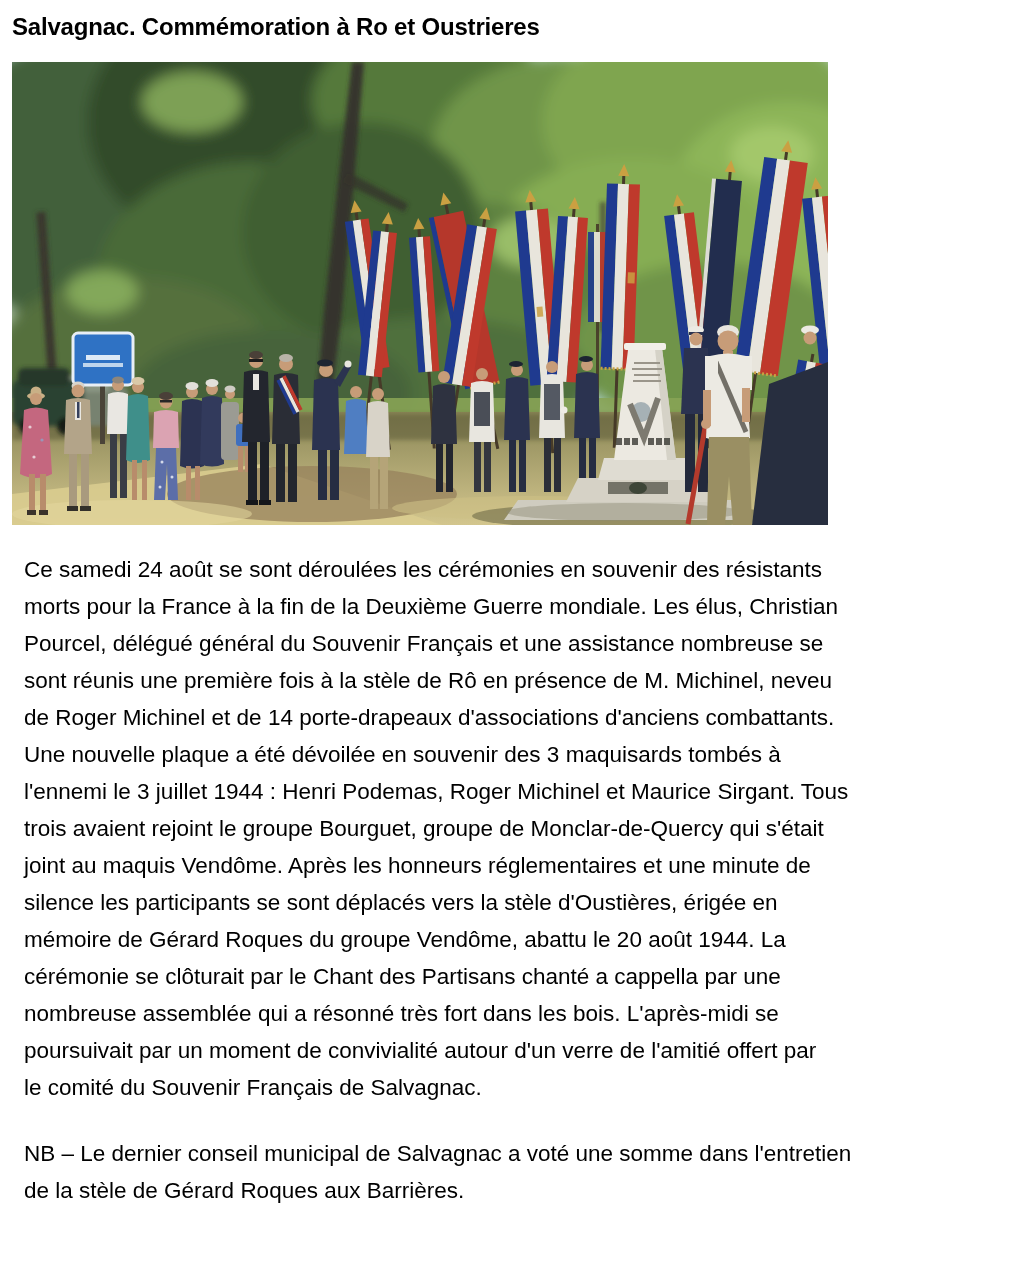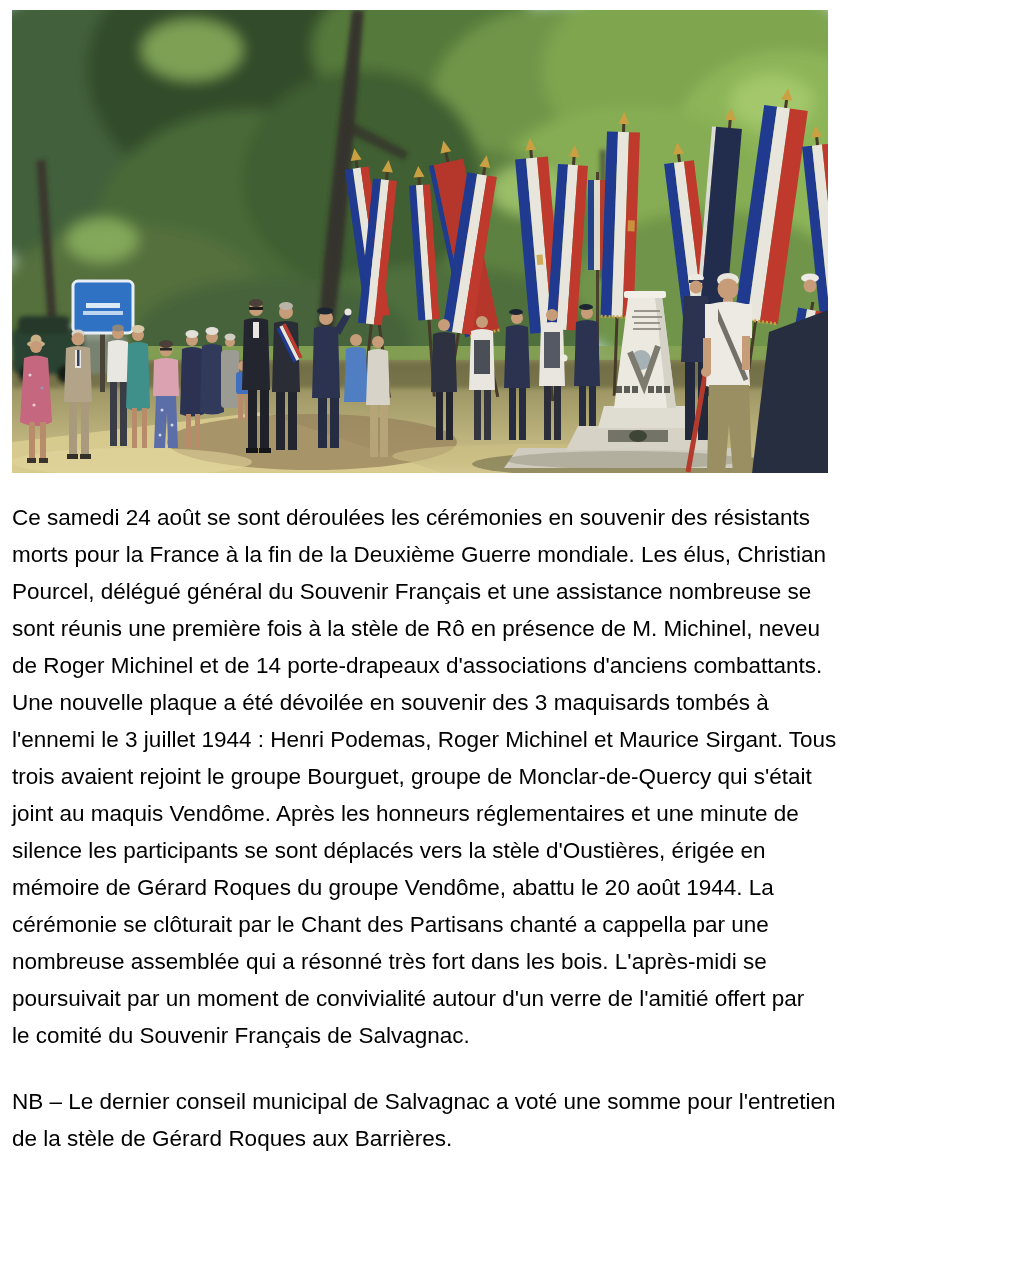--- a/index.html
+++ b/index.html
@@ -2,28 +2,29 @@
 <html><head>
 <meta charset="utf-8">
 <style>
   html,body{margin:0;padding:0;background:#ffffff}
   body{width:1010px;height:1286px;overflow:hidden;font-family:"Liberation Sans",sans-serif;color:#000}
   .page{padding:10px 16px 0 12px}
   .title{font-size:24px;line-height:30px;font-weight:700;margin:2px 0 20px;letter-spacing:-.2px;color:#000}
   .photo{margin:0;width:816px;height:463px;display:block}
   .photo svg{display:block}
   .published{margin-top:21px;font-size:16px;line-height:20px;color:#111}
-  .body-text{margin:26px 0 0;font-size:22.5px;line-height:37px;white-space:pre-line;color:#000;width:985px}
+  .body-text{margin:26px 12px 0;font-size:22.5px;line-height:37px;white-space:pre-line;color:#000;width:985px}
   .nb{margin-top:29px}
 </style>
 </head>
 <body>
 
 <div class="page">
 
+  <h1 class="title">Salvagnac. Commémoration à Ro et Oustrieres</h1>
 
   <figure class="photo" aria-label="Ceremony in a wooded clearing: a crowd and fourteen flag bearers with French tricolor flags gathered around a white memorial stele, parked cars and a blue road sign at left">
     <svg width="816" height="463" viewBox="0 0 816 463" xmlns="http://www.w3.org/2000/svg">
       <defs>
         <linearGradient id="skyG" x1="0" y1="0" x2="0" y2="1">
           <stop offset="0" stop-color="#d2eaf2"></stop>
             <stop offset="1" stop-color="#b7dce9"></stop>
         </linearGradient>
         <linearGradient id="grdG" x1="0" y1="0" x2="0" y2="1">
           <stop offset="0" stop-color="#8a8656"></stop>
@@ -421,16 +422,16 @@
 l'ennemi le 3 juillet 1944 : Henri Podemas, Roger Michinel et Maurice Sirgant. Tous
 trois avaient rejoint le groupe Bourguet, groupe de Monclar-de-Quercy qui s'était
 joint au maquis Vendôme. Après les honneurs réglementaires et une minute de
 silence les participants se sont déplacés vers la stèle d'Oustières, érigée en
 mémoire de Gérard Roques du groupe Vendôme, abattu le 20 août 1944. La
 cérémonie se clôturait par le Chant des Partisans chanté a cappella par une
 nombreuse assemblée qui a résonné très fort dans les bois. L'après-midi se
 poursuivait par un moment de convivialité autour d'un verre de l'amitié offert par
 le comité du Souvenir Français de Salvagnac.</p>
 
-  <p class="body-text nb">NB – Le dernier conseil municipal de Salvagnac a voté une somme pour l'entretien
+  <p class="body-text nb">NB – Le dernier conseil municipal de Salvagnac a voté une somme dans l'entretien
 de la stèle de Gérard Roques aux Barrières.</p>
 
 </div>
 
 </body></html>

